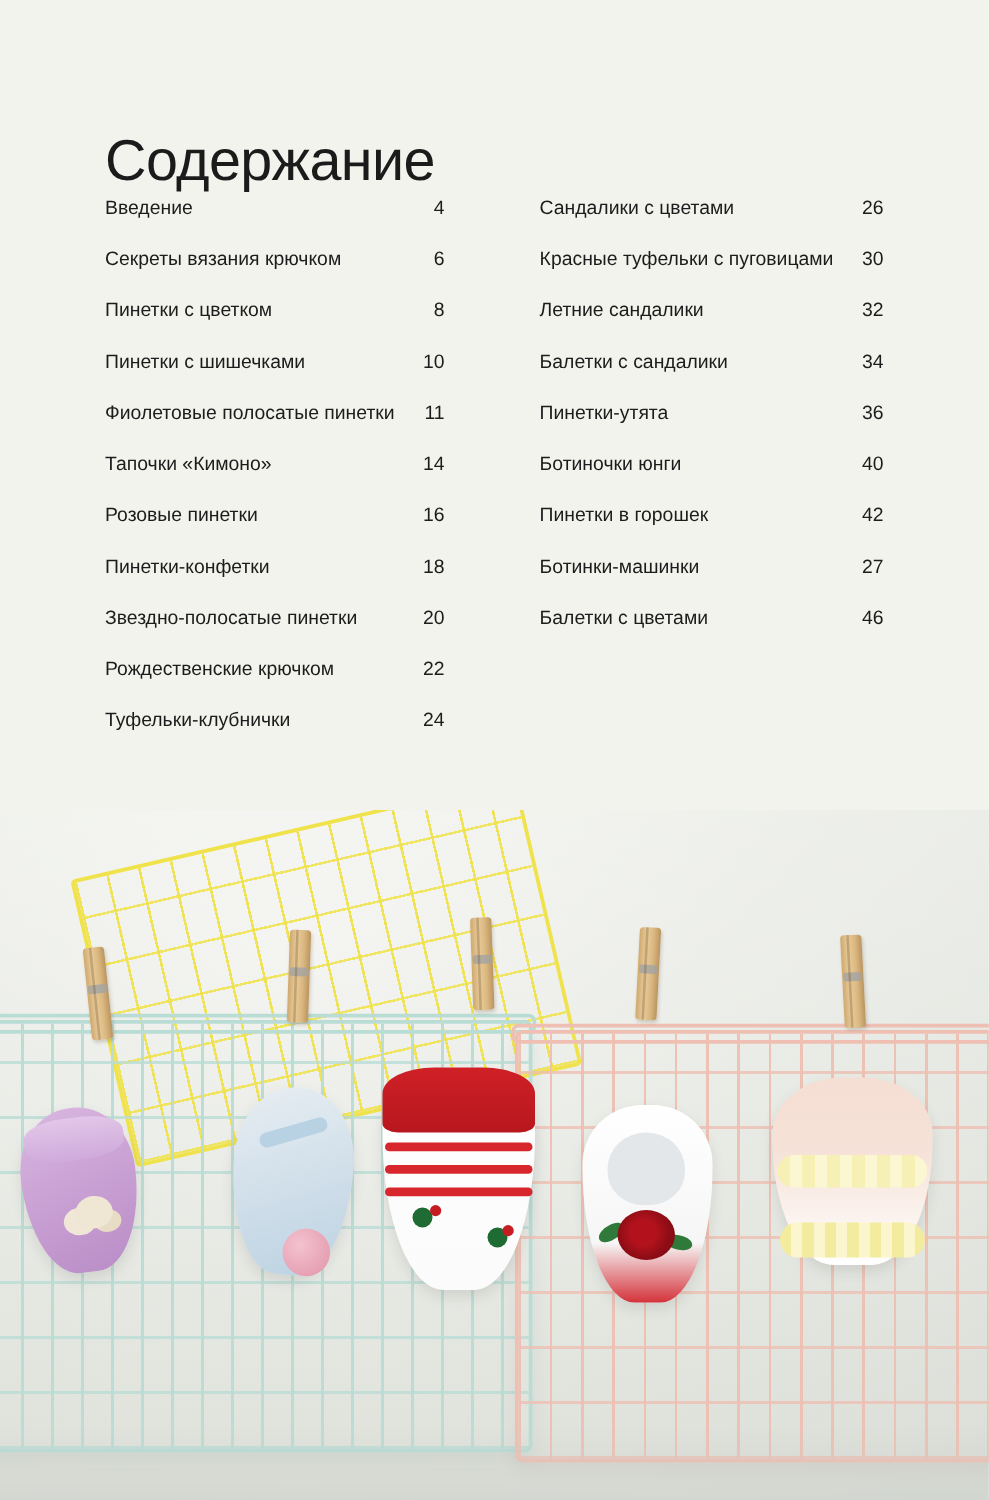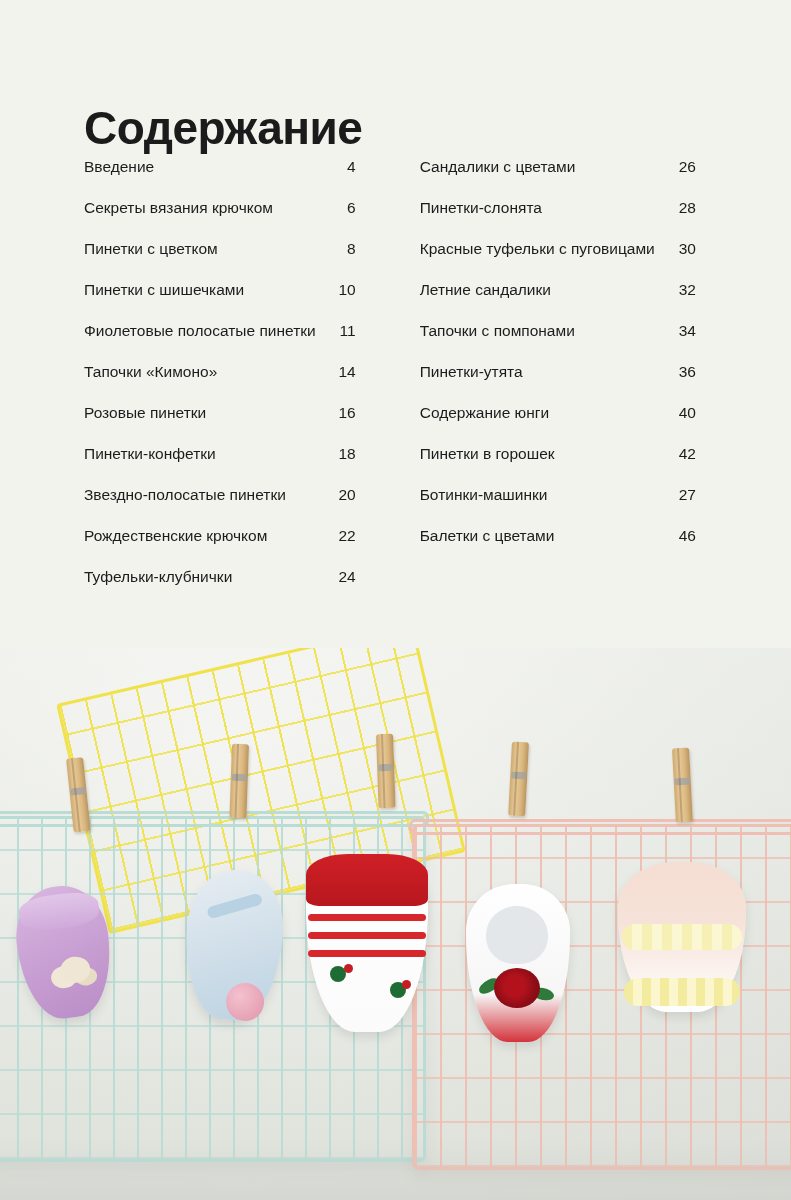--- a/index.html
+++ b/index.html
@@ -28,32 +28,32 @@
     width: 791px;
     height: 648px;
     background: #f2f3ec;
     box-sizing: border-box;
   }
   .toc-title {
     position: absolute;
     left: 84px;
     top: 70px;
     font-size: 46px;
-    font-weight: 700;
+    font-weight: 400;
     color: #1b1b1b;
     letter-spacing: -0.5px;
     font-family: "Liberation Sans", sans-serif;
   }
   .columns {
     position: absolute;
     left: 84px;
     top: 158px;
     width: 630px;
     display: flex;
-    gap: 4px;
+    gap: 16px;
   }
   .col {
     width: 315px;
     box-sizing: border-box;
   }
   .col.right {
     padding-left: 0px;
     margin-left: 32px;
   }
   .entry {
@@ -345,41 +345,37 @@
           <span class="pagenum">24</span>
         </div>
       </div>
 
       <div class="col right">
         <div class="entry">
           <span class="label">Сандалики с цветами</span>
           <span class="pagenum">26</span>
         </div>
         <div class="entry">
-          <span class="label">Пинетки-слонята</span>
-          <span class="pagenum">28</span>
-        </div>
-        <div class="entry">
           <span class="label">Красные туфельки с пуговицами</span>
           <span class="pagenum">30</span>
         </div>
         <div class="entry">
           <span class="label">Летние сандалики</span>
           <span class="pagenum">32</span>
         </div>
         <div class="entry">
-          <span class="label">Тапочки с помпонами</span>
+          <span class="label">Балетки с сандалики</span>
           <span class="pagenum">34</span>
         </div>
         <div class="entry">
           <span class="label">Пинетки-утята</span>
           <span class="pagenum">36</span>
         </div>
         <div class="entry">
-          <span class="label">Содержание юнги</span>
+          <span class="label">Ботиночки юнги</span>
           <span class="pagenum">40</span>
         </div>
         <div class="entry">
           <span class="label">Пинетки в горошек</span>
           <span class="pagenum">42</span>
         </div>
         <div class="entry">
           <span class="label">Ботинки-машинки</span>
           <span class="pagenum">27</span>
         </div>

